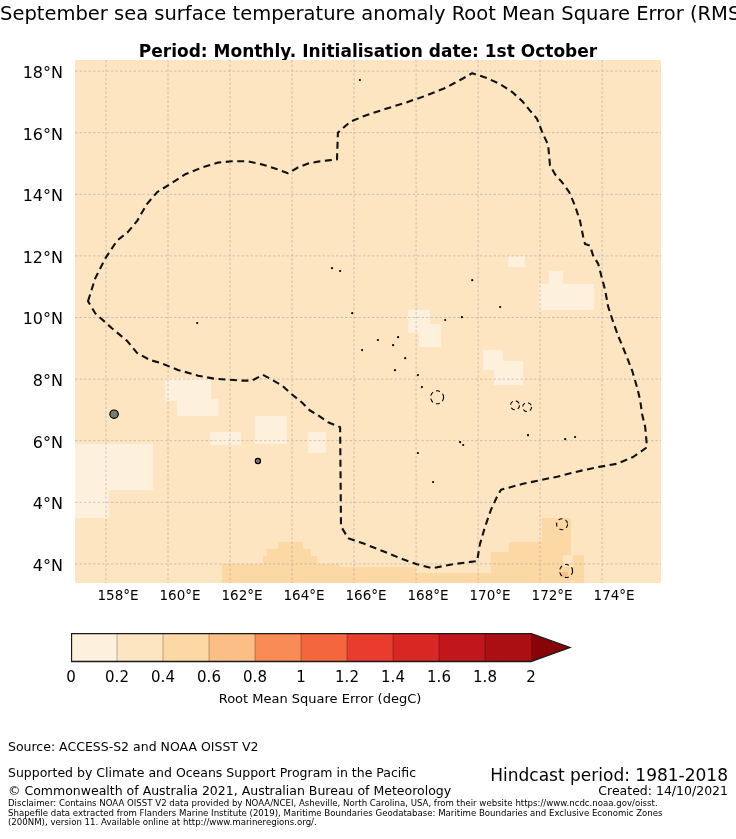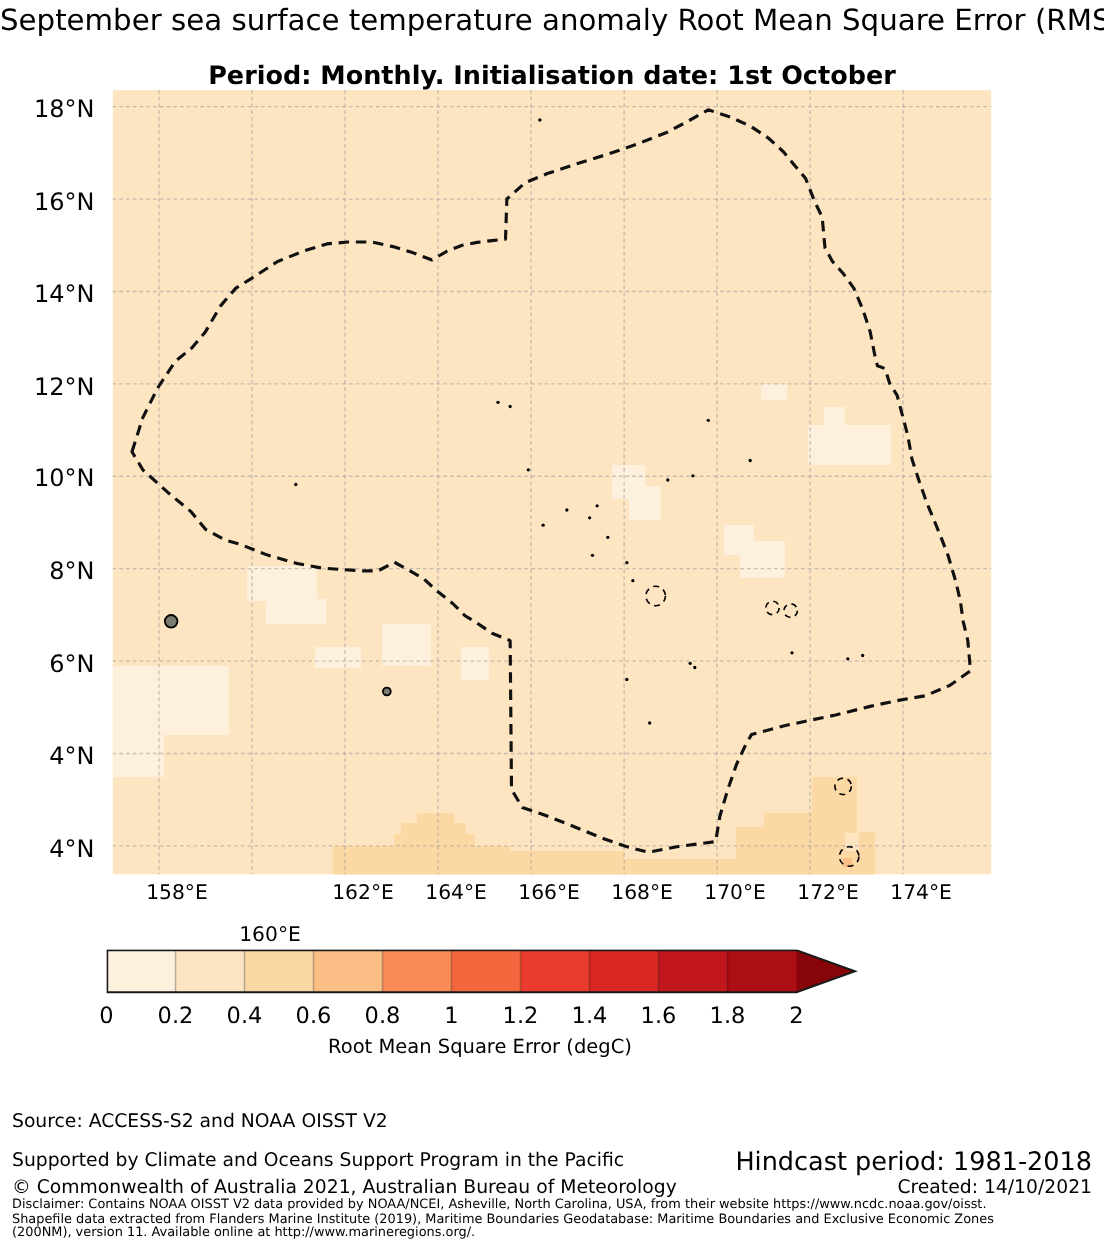--- a/index.html
+++ b/index.html
@@ -121,21 +121,21 @@
       <circle cx="487.1" cy="464.2" r="5.5" fill="none" stroke="#000" stroke-width="1.1" stroke-dasharray="4 3.2"></circle>
       <circle cx="491.1" cy="511.0" r="6.5" fill="none" stroke="#000" stroke-width="1.1" stroke-dasharray="4 3.2"></circle>
       <circle cx="39.1" cy="354.2" r="4.2" fill="#7a7a72" stroke="#000" stroke-width="1.2"></circle>
       <circle cx="182.9" cy="401.0" r="2.6" fill="#7a7a72" stroke="#000" stroke-width="1.2"></circle>
       <polygon points="13.0,241.2 20.2,218.4 30.1,198.7 41.9,180.8 53.0,171.9 62.0,161.1 71.9,144.1 82.2,132.1 93.0,125.4 110.1,114.3 127.1,107.5 142.9,102.6 156.9,101.3 173.0,101.3 187.0,104.4 200.0,108.4 213.0,113.3 222.9,107.5 233.2,103.5 243.1,101.6 253.0,100.4 262.0,99.5 262.9,72.7 275.0,61.9 289.9,55.7 310.1,49.0 330.2,42.8 350.0,36.0 370.2,28.0 385.1,20.0 397.2,13.2 412.1,18.2 425.1,24.0 437.2,32.0 447.1,41.0 455.2,50.8 462.0,58.8 468.2,74.5 473.1,84.7 475.0,105.3 480.0,114.3 487.1,122.3 494.2,132.1 500.1,146.0 505.1,161.1 508.2,176.8 510.0,183.9 515.0,185.7 518.1,195.6 523.1,203.6 525.2,211.6 530.2,230.4 533.0,246.1 537.9,261.2 543.2,276.0 548.2,288.0 552.2,297.8 557.2,310.8 562.1,327.4 565.2,340.4 567.1,354.2 570.2,367.1 572.0,387.2 558.1,397.0 542.0,403.8 524.0,406.9 505.1,410.9 482.1,416.7 466.9,419.8 448.0,423.8 426.0,429.7 422.0,436.8 416.1,449.4 410.2,466.3 404.9,484.2 402.1,501.1 378.0,504.2 357.2,508.2 342.0,504.2 328.0,499.3 308.2,491.3 288.0,483.3 273.2,478.3 266.0,466.3 265.1,367.1 262.9,366.2 253.0,362.2 243.1,355.4 235.0,350.5 227.0,342.5 217.0,334.5 207.1,325.6 196.9,319.7 187.9,314.8 177.0,320.6 167.1,320.6 153.2,319.7 140.1,318.8 123.1,315.7 102.9,309.9 85.0,302.8 75.0,300.0 62.0,292.9 52.1,280.9 36.9,268.3 20.2,253.2" fill="none" stroke="#111111" stroke-width="2.1" stroke-dasharray="7 4.5" stroke-linejoin="round"></polygon>
     </svg>
 </div>
 
 <div class="xlabels" id="xlabels">
     <div class="xlabel" style="left: 31.0053px;">158°E</div>
-    <div class="xlabel" style="left: 93.0159px; margin-top: 28px;">160°E</div>
+    <div class="xlabel" style="left: 93.0159px;">160°E</div>
     <div class="xlabel" style="left: 155.026px;">162°E</div>
     <div class="xlabel" style="left: 217.037px;">164°E</div>
     <div class="xlabel" style="left: 279.048px;">166°E</div>
     <div class="xlabel" style="left: 341.058px;">168°E</div>
     <div class="xlabel" style="left: 403.069px;">170°E</div>
     <div class="xlabel" style="left: 465.079px;">172°E</div>
     <div class="xlabel" style="left: 527.09px;">174°E</div>
   </div>
 
 <div class="cbar">

